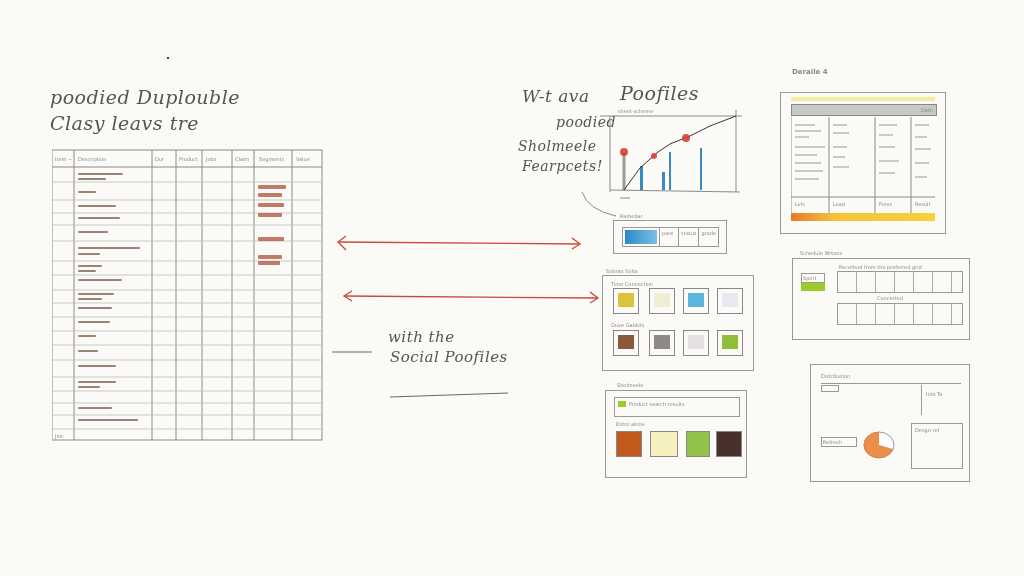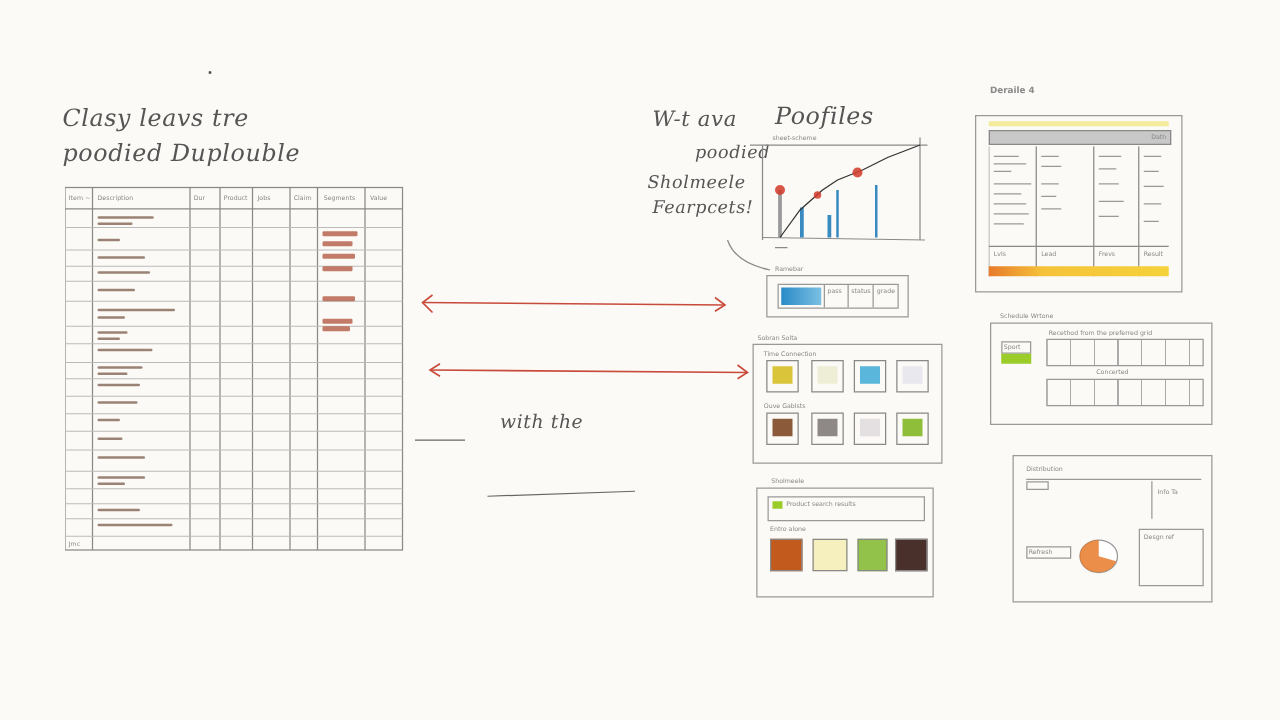--- a/index.html
+++ b/index.html
@@ -18,22 +18,22 @@
   .panel { border:1px solid #999; background:transparent; }
   .swatch { border:1px solid #888; }
   .dot { position:absolute; width:2px; height:2px; background:#444; left:167px; top:57px; }
 </style>
 </head>
 <body>
 
 <div class="dot"></div>
 
 <div class="abs hand" style="left:50px;top:82px;font-size:19px;line-height:26px;">
+  <div style="margin-top:2px;">poodied Duplouble</div>
   <div>Clasy leavs tre</div>
-  <div style="margin-top:2px;">poodied Duplouble</div>
 </div>
 
 <div class="abs" style="left:52px;top:145px;width:272px;height:300px;">
   <svg width="272" height="300" style="position:absolute;left:0;top:0;">
     <rect x="0" y="5" width="270" height="290" class="line"></rect>
     <line x1="0" y1="22" x2="270" y2="22" class="line"></line>
 
     <line x1="22" y1="5" x2="22" y2="295" class="line"></line>
     <line x1="100" y1="5" x2="100" y2="295" class="line"></line>
     <line x1="124" y1="5" x2="124" y2="295" class="line"></line>
@@ -116,21 +116,22 @@
     <polyline points="22,63 14,68 22,73"></polyline>
     <polyline points="260,64 268,70 260,75"></polyline>
   </g>
 </svg>
 
 <svg class="abs" style="left:330px;top:345px;" width="180" height="60">
   <line x1="2" y1="7" x2="42" y2="7" stroke="#666" stroke-width="1"></line>
   <line x1="60" y1="52" x2="178" y2="48" stroke="#666" stroke-width="1"></line>
 </svg>
 <div class="abs hand" style="left:380px;top:327px;font-size:15px;line-height:20px;">
-  <div style="margin-left:20px;">with the</div>
+  <div style="margin-left:8px;">with the</div>
+  <div style="margin-left:10px;">Social Poofiles</div>
 </div>
 
 <div class="abs hand" style="left:522px;top:86px;font-size:17px;font-style:italic;">W-t ava</div>
 <div class="abs hand" style="left:620px;top:82px;font-size:19px;">Poofiles</div>
 <div class="abs hand" style="left:556px;top:114px;font-size:14px;">poodied</div>
 <div class="abs hand" style="left:518px;top:138px;font-size:14px;">Sholmeele</div>
 <div class="abs hand" style="left:522px;top:158px;font-size:14px;">Fearpcets!</div>
 <div class="abs tiny" style="left:618px;top:108px;">sheet-scheme</div>
 <svg class="abs" style="left:600px;top:100px;" width="150" height="120">
   <line x1="0" y1="16" x2="142" y2="16" class="line"></line>

